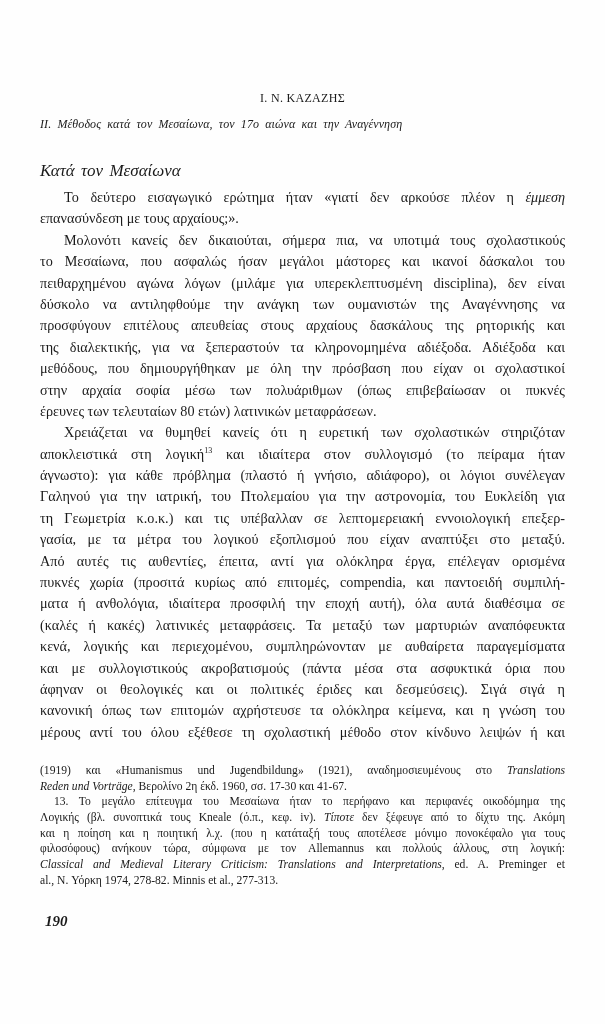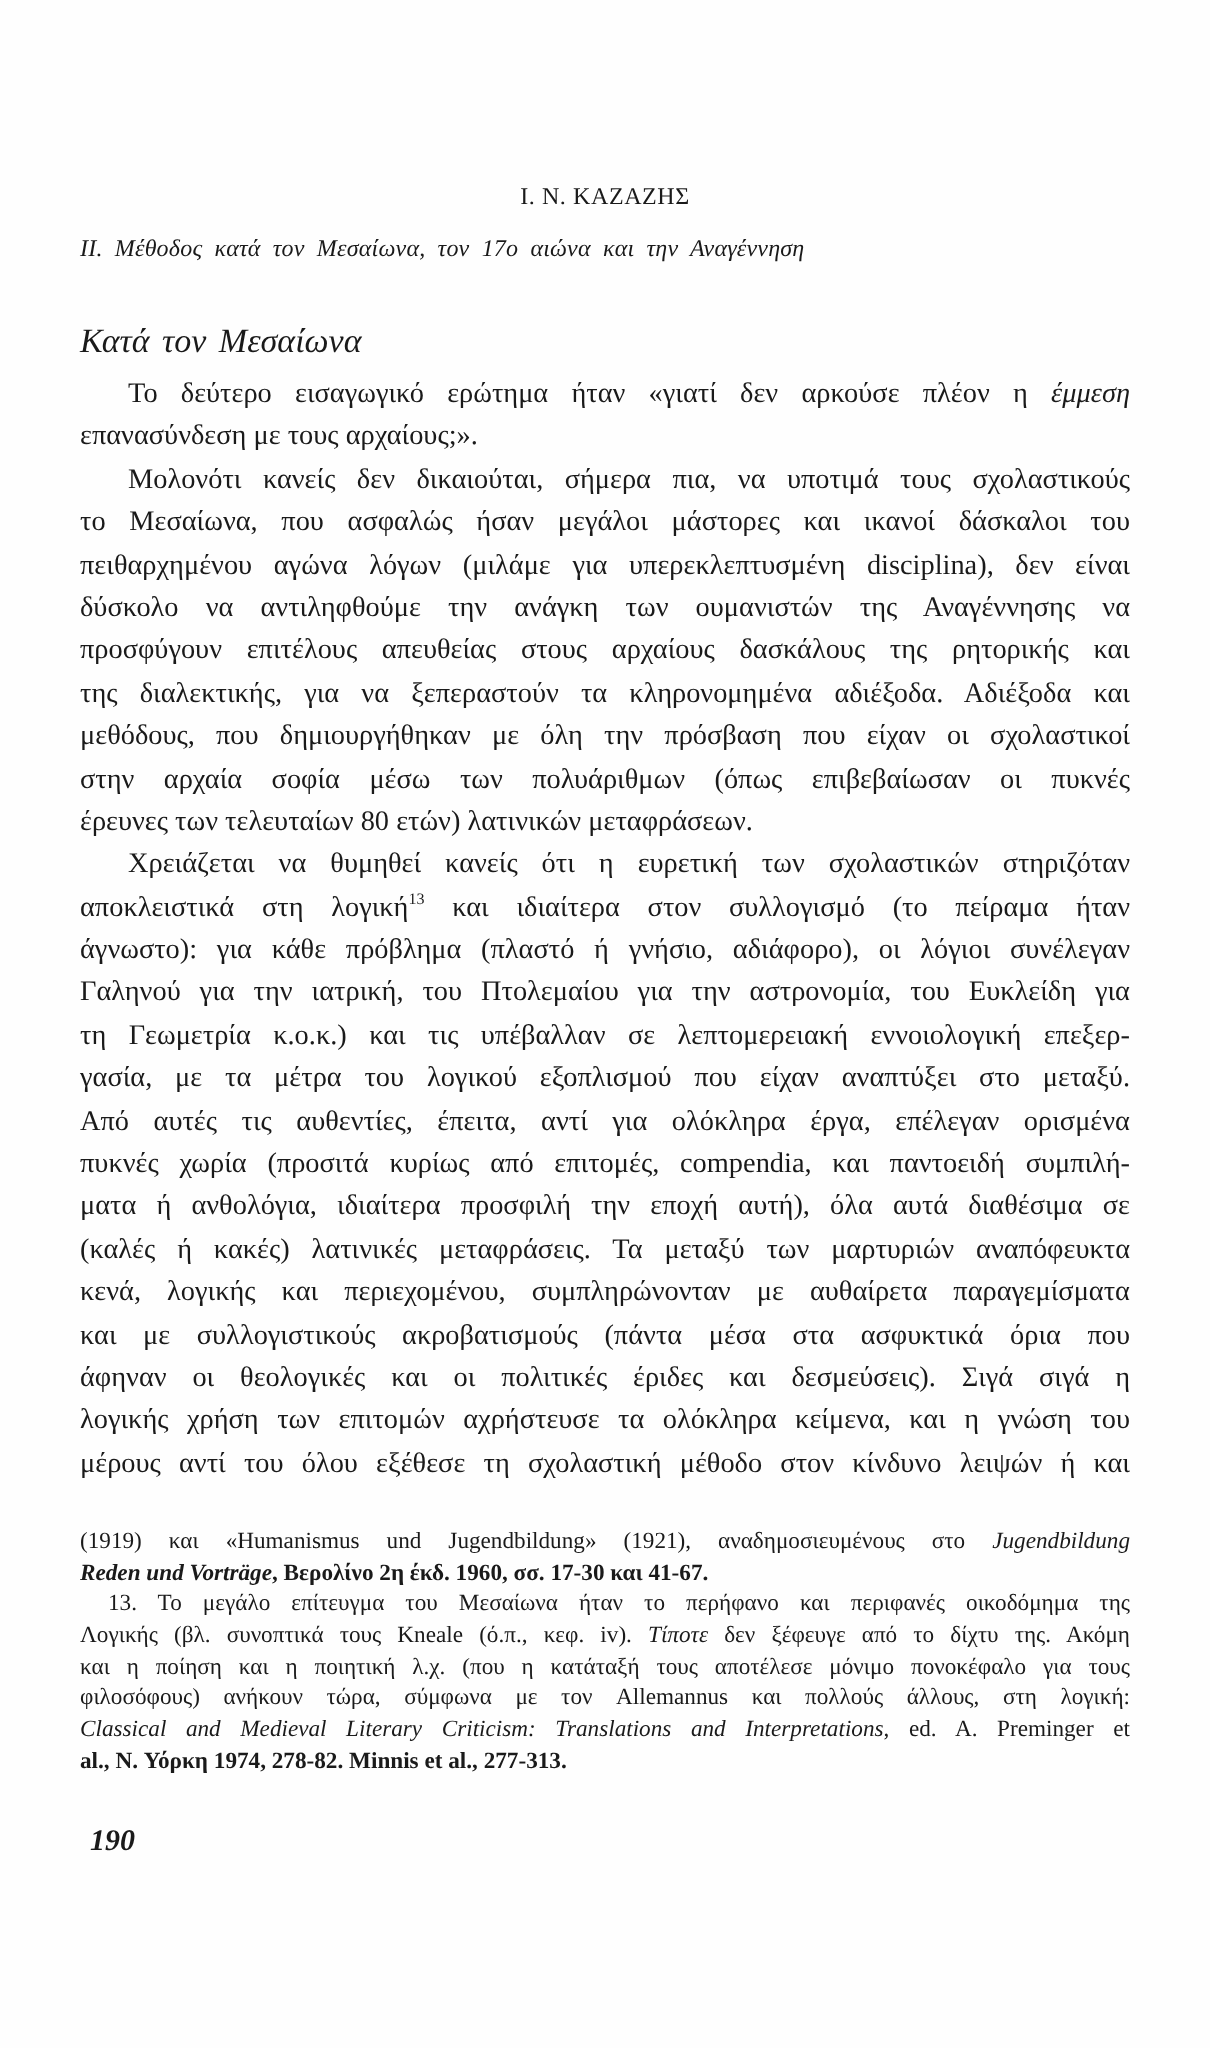--- a/index.html
+++ b/index.html
@@ -91,21 +91,20 @@
   }
   .fn-line {
     display: block;
     white-space: nowrap;
     text-align: justify;
     text-align-last: justify;
     height: 15.7px;
   }
   .fn-line.last {
     text-align-last: left;
-    font-weight: bold;
   }
   .fn-line.indent {
     padding-left: 14px;
   }
   .page-number {
     position: absolute;
     top: 913px;
     left: 45px;
     font-style: italic;
     font-weight: bold;
@@ -141,26 +140,26 @@
     <span class="line">Γαληνού για την ιατρική, του Πτολεμαίου για την αστρονομία, του Ευκλείδη για</span>
     <span class="line">τη Γεωμετρία κ.ο.κ.) και τις υπέβαλλαν σε λεπτομερειακή εννοιολογική επεξερ-</span>
     <span class="line">γασία, με τα μέτρα του λογικού εξοπλισμού που είχαν αναπτύξει στο μεταξύ.</span>
     <span class="line">Από αυτές τις αυθεντίες, έπειτα, αντί για ολόκληρα έργα, επέλεγαν ορισμένα</span>
     <span class="line">πυκνές χωρία (προσιτά κυρίως από επιτομές, compendia, και παντοειδή συμπιλή-</span>
     <span class="line">ματα ή ανθολόγια, ιδιαίτερα προσφιλή την εποχή αυτή), όλα αυτά διαθέσιμα σε</span>
     <span class="line">(καλές ή κακές) λατινικές μεταφράσεις. Τα μεταξύ των μαρτυριών αναπόφευκτα</span>
     <span class="line">κενά, λογικής και περιεχομένου, συμπληρώνονταν με αυθαίρετα παραγεμίσματα</span>
     <span class="line">και με συλλογιστικούς ακροβατισμούς (πάντα μέσα στα ασφυκτικά όρια που</span>
     <span class="line">άφηναν οι θεολογικές και οι πολιτικές έριδες και δεσμεύσεις). Σιγά σιγά η</span>
-    <span class="line">λογικής χρήση των επιτομών αχρήστευσε τα ολόκληρα κείμενα, και η γνώση του</span>
+    <span class="line">κανονική όπως των επιτομών αχρήστευσε τα ολόκληρα κείμενα, και η γνώση του</span>
     <span class="line">μέρους αντί του όλου εξέθεσε τη σχολαστική μέθοδο στον κίνδυνο λειψών ή και</span>
   </div>
 
   <div class="footnotes">
-    <span class="fn-line"><span>(1919) και «Humanismus und Jugendbildung» (1921), αναδημοσιευμένους στο </span><i>Jugendbildung</i><span></span></span>
+    <span class="fn-line"><span>(1919) και «Humanismus und Jugendbildung» (1921), αναδημοσιευμένους στο </span><i>Translations</i><span></span></span>
     <span class="fn-line last"><span></span><i>Reden und Vorträge</i><span>, Βερολίνο 2η έκδ. 1960, σσ. 17-30 και 41-67.</span></span>
     <span class="fn-line indent"><span>13. Το μεγάλο επίτευγμα του Μεσαίωνα ήταν το περήφανο και περιφανές οικοδόμημα της</span><i></i><span></span></span>
     <span class="fn-line"><span>Λογικής (βλ. συνοπτικά τους Kneale (ό.π., κεφ. iv). </span><i>Τίποτε</i><span> δεν ξέφευγε από το δίχτυ της. Ακόμη</span></span>
     <span class="fn-line"><span>και η ποίηση και η ποιητική λ.χ. (που η κατάταξή τους αποτέλεσε μόνιμο πονοκέφαλο για τους</span><i></i><span></span></span>
     <span class="fn-line"><span>φιλοσόφους) ανήκουν τώρα, σύμφωνα με τον Allemannus και πολλούς άλλους, στη λογική:</span><i></i><span></span></span>
     <span class="fn-line"><span></span><i>Classical and Medieval Literary Criticism: Translations and Interpretations</i><span>, ed. A. Preminger et</span></span>
     <span class="fn-line last"><span>al., N. Υόρκη 1974, 278-82. Minnis et al., 277-313.</span><i></i><span></span></span>
   </div>
 
   <div class="page-number">190</div>

